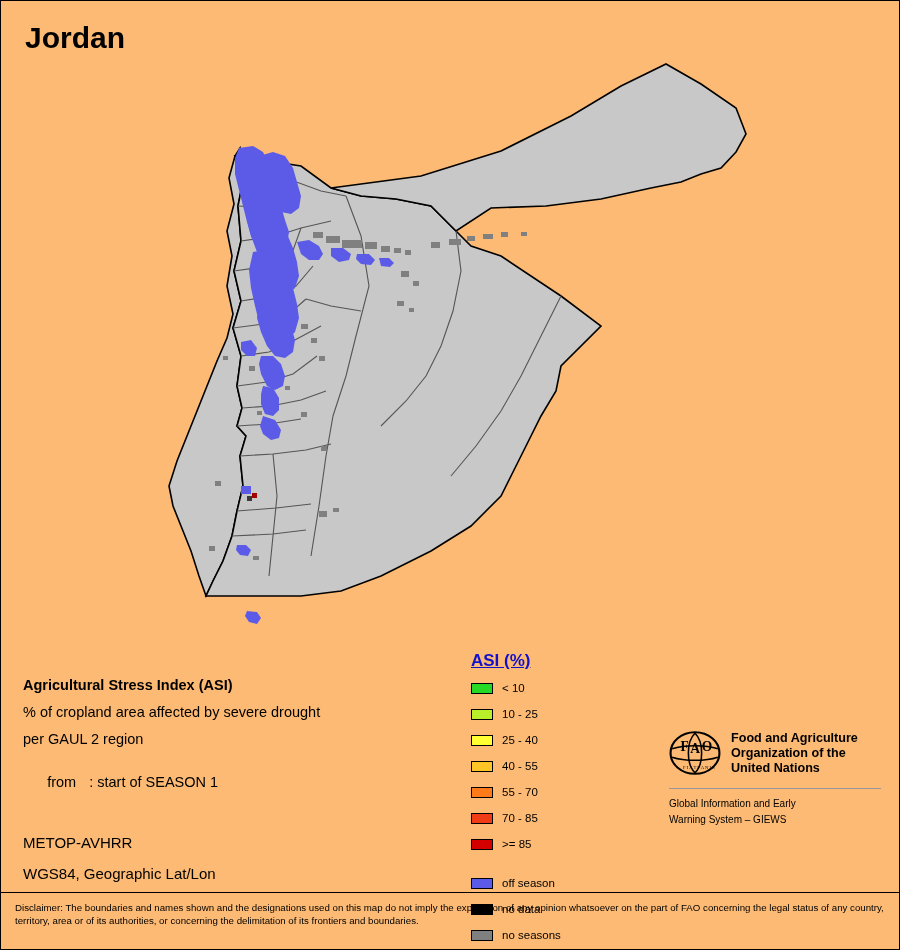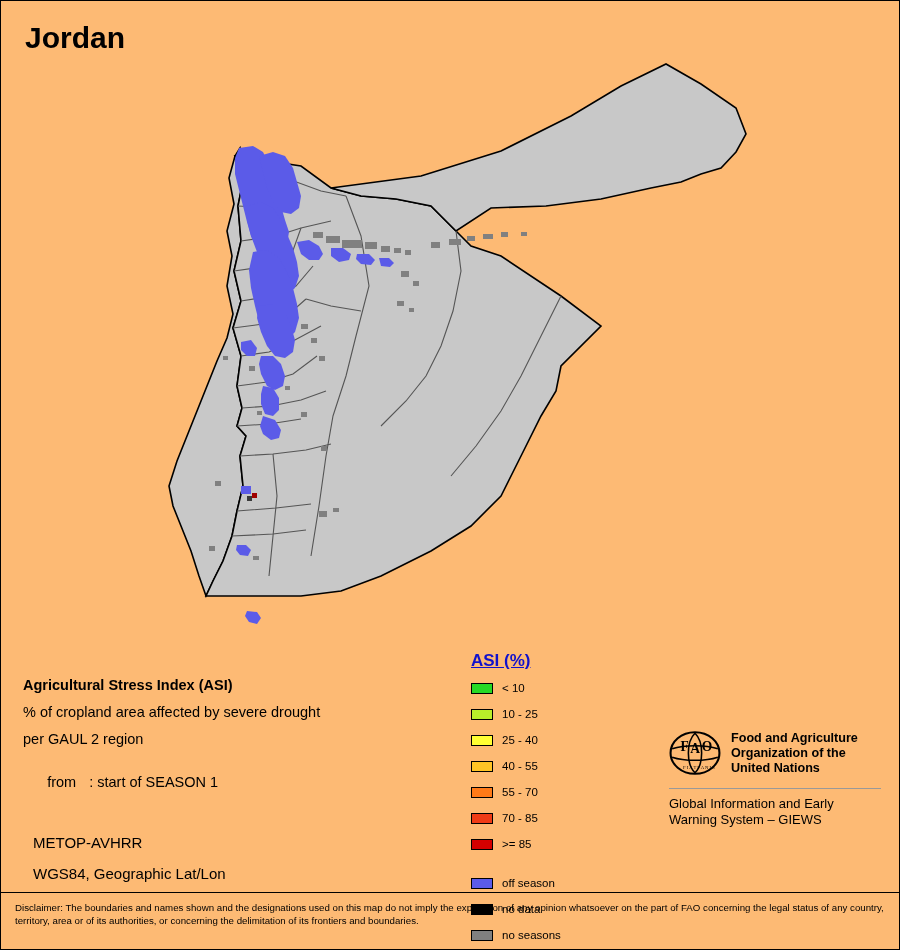--- a/index.html
+++ b/index.html
@@ -56,21 +56,21 @@
     font-size: 14.5px;
     margin-bottom: 11px;
     white-space: pre;
   }
   #caption .cap-line .lbl {
     display: inline-block;
     width: 42px;
   }
   #tech {
     position: absolute;
-    left: 32px;
+    left: 22px;
     top: 833px;
     color: #000000;
   }
   #tech div {
     font-size: 15px;
     margin-bottom: 14px;
   }
 
   
   #asi-legend {
@@ -130,21 +130,21 @@
     font-size: 12.6px;
     font-weight: bold;
     line-height: 15px;
     color: #000000;
   }
   #fao-rule {
     border-top: 1px solid #999999;
     margin: 9px 0 7px 0;
   }
   #giews {
-    font-size: 13px;
+    font-size: 10px;
     line-height: 16px;
     color: #000000;
   }
 
   
   #disclaimer {
     position: absolute;
     left: 0;
     right: 0;
     bottom: 0;

